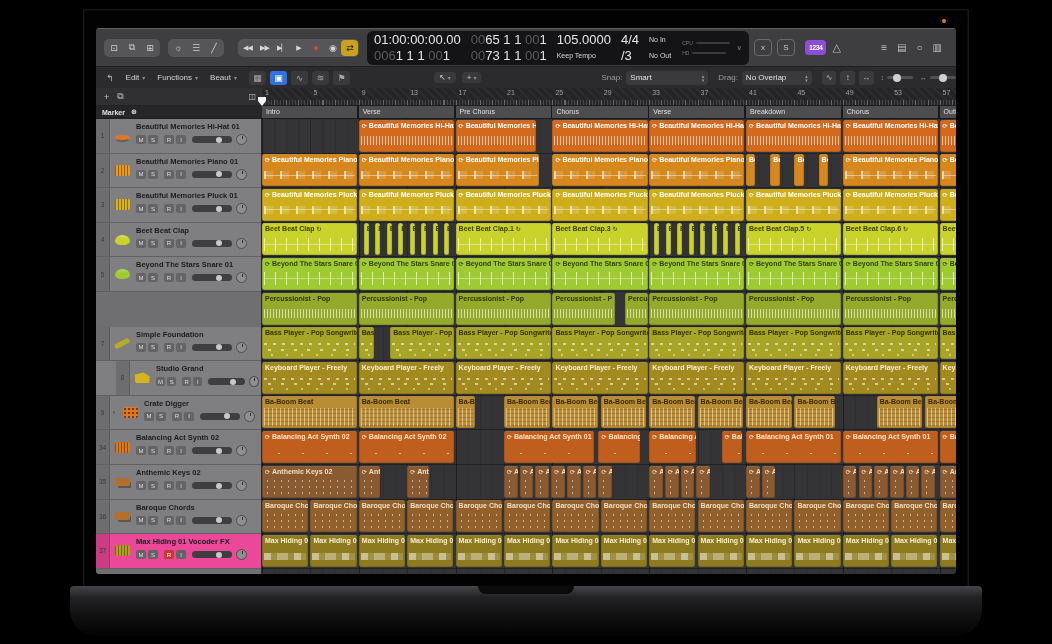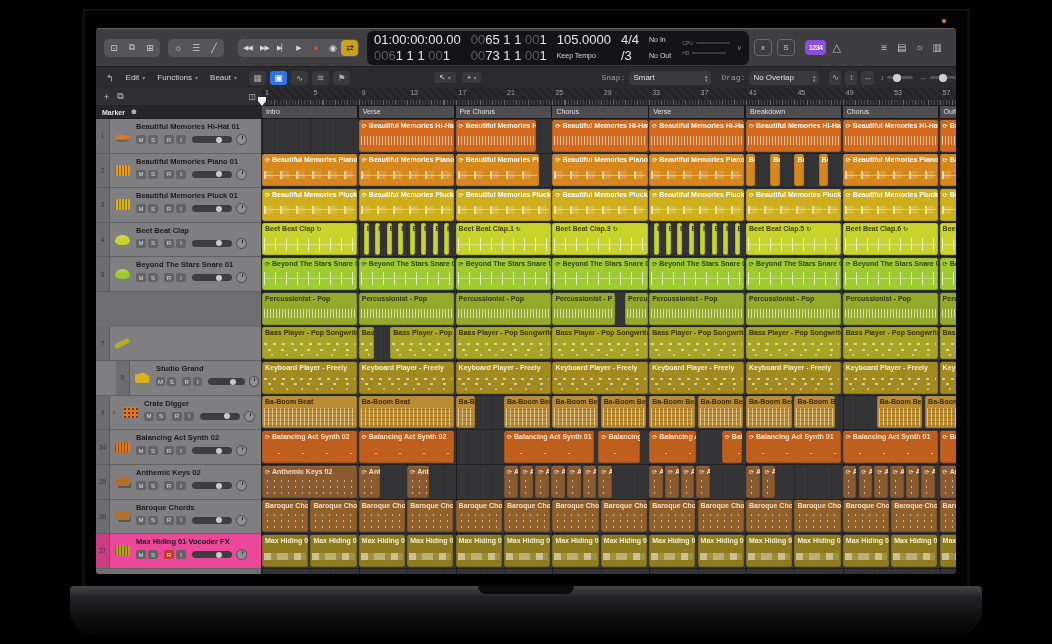--- a/index.html
+++ b/index.html
@@ -53,21 +53,21 @@
   .mb-item .car{color:#8e8e92;font-size:6px;}
   #mb-back{color:#b9b9bc;font-size:9px;margin-left:10px;}
   #mb-icons{display:flex;gap:4px;margin-left:12px;}
   .mb-ic{width:17px;height:14px;border-radius:3px;display:flex;align-items:center;justify-content:center;
     color:#a9a9ad;font-size:9px;background:#39393c;}
   .mb-ic.active{background:#2f72e4;color:#fff;}
   #mb-tools{display:flex;gap:6px;margin-left:84px;}
   .tool-dd{display:flex;align-items:center;gap:2px;background:#39393c;border-radius:3px;
     padding:1px 5px;color:#cfcfd2;font-size:8px;}
   .tool-dd .car{font-size:6px;color:#8e8e92;}
-  .mb-label{color:#9a9a9e;margin-left:26px;font-family:Liberation Mono, monospace;}
+  .mb-label{color:#9a9a9e;margin-left:26px;}
   .mb-select{display:flex;align-items:center;background:#3a3a3e;border-radius:4px;height:14px;
     padding:0 4px;color:#e2e2e4;margin-left:4px;min-width:74px;justify-content:space-between;}
   .stepper{display:flex;flex-direction:column;line-height:4px;font-size:5px;color:#9a9a9e;margin-left:6px;}
   .zoom-btn{width:18px;height:14px;background:#3a3a3e;border-radius:3px;color:#b9b9bc;font-size:8px;
     display:flex;align-items:center;justify-content:center;margin-left:4px;}
   .zslider{display:flex;align-items:center;gap:3px;margin-left:7px;color:#9a9a9e;font-size:7px;}
   .ztrack{width:26px;height:3px;background:#515155;border-radius:2px;position:relative;}
   .zknob{position:absolute;top:-2.5px;width:8px;height:8px;border-radius:50%;background:#cfcfd2;}
   
   #panel-top{position:absolute;left:0;top:60px;width:166px;height:18px;background:#303032;
@@ -430,20 +430,33 @@
             </div>
             <div class="tknob"></div>
           </div>
         </div>
       </div>
       <div class="track" style="top: 207.6px; height: 34.6px;">
         <div class="tnum">7</div>
         <div class="ticon">
           <div class="sh sh-bass" style="background-color: rgb(179, 173, 38);"></div>
         </div>
+        <div class="tmain">
+          <div class="tname">Simple Foundation</div>
+          <div class="tctrl">
+            <div class="tbtn">M</div>
+            <div class="tbtn">S</div>
+            <div class="tbtn gap">R</div>
+            <div class="tbtn">I</div>
+            <div class="tslider">
+              <div class="thumb"></div>
+            </div>
+            <div class="tknob"></div>
+          </div>
+        </div>
       </div>
       <div class="track" style="top: 242.2px; height: 34.6px; padding-left: 20px;">
         <div class="tnum">8</div>
         <div class="ticon">
           <div class="sh sh-grand" style="background-color: rgb(217, 179, 30);"></div>
         </div>
         <div class="tmain">
           <div class="tname">Studio Grand</div>
           <div class="tctrl">
             <div class="tbtn">M</div>

